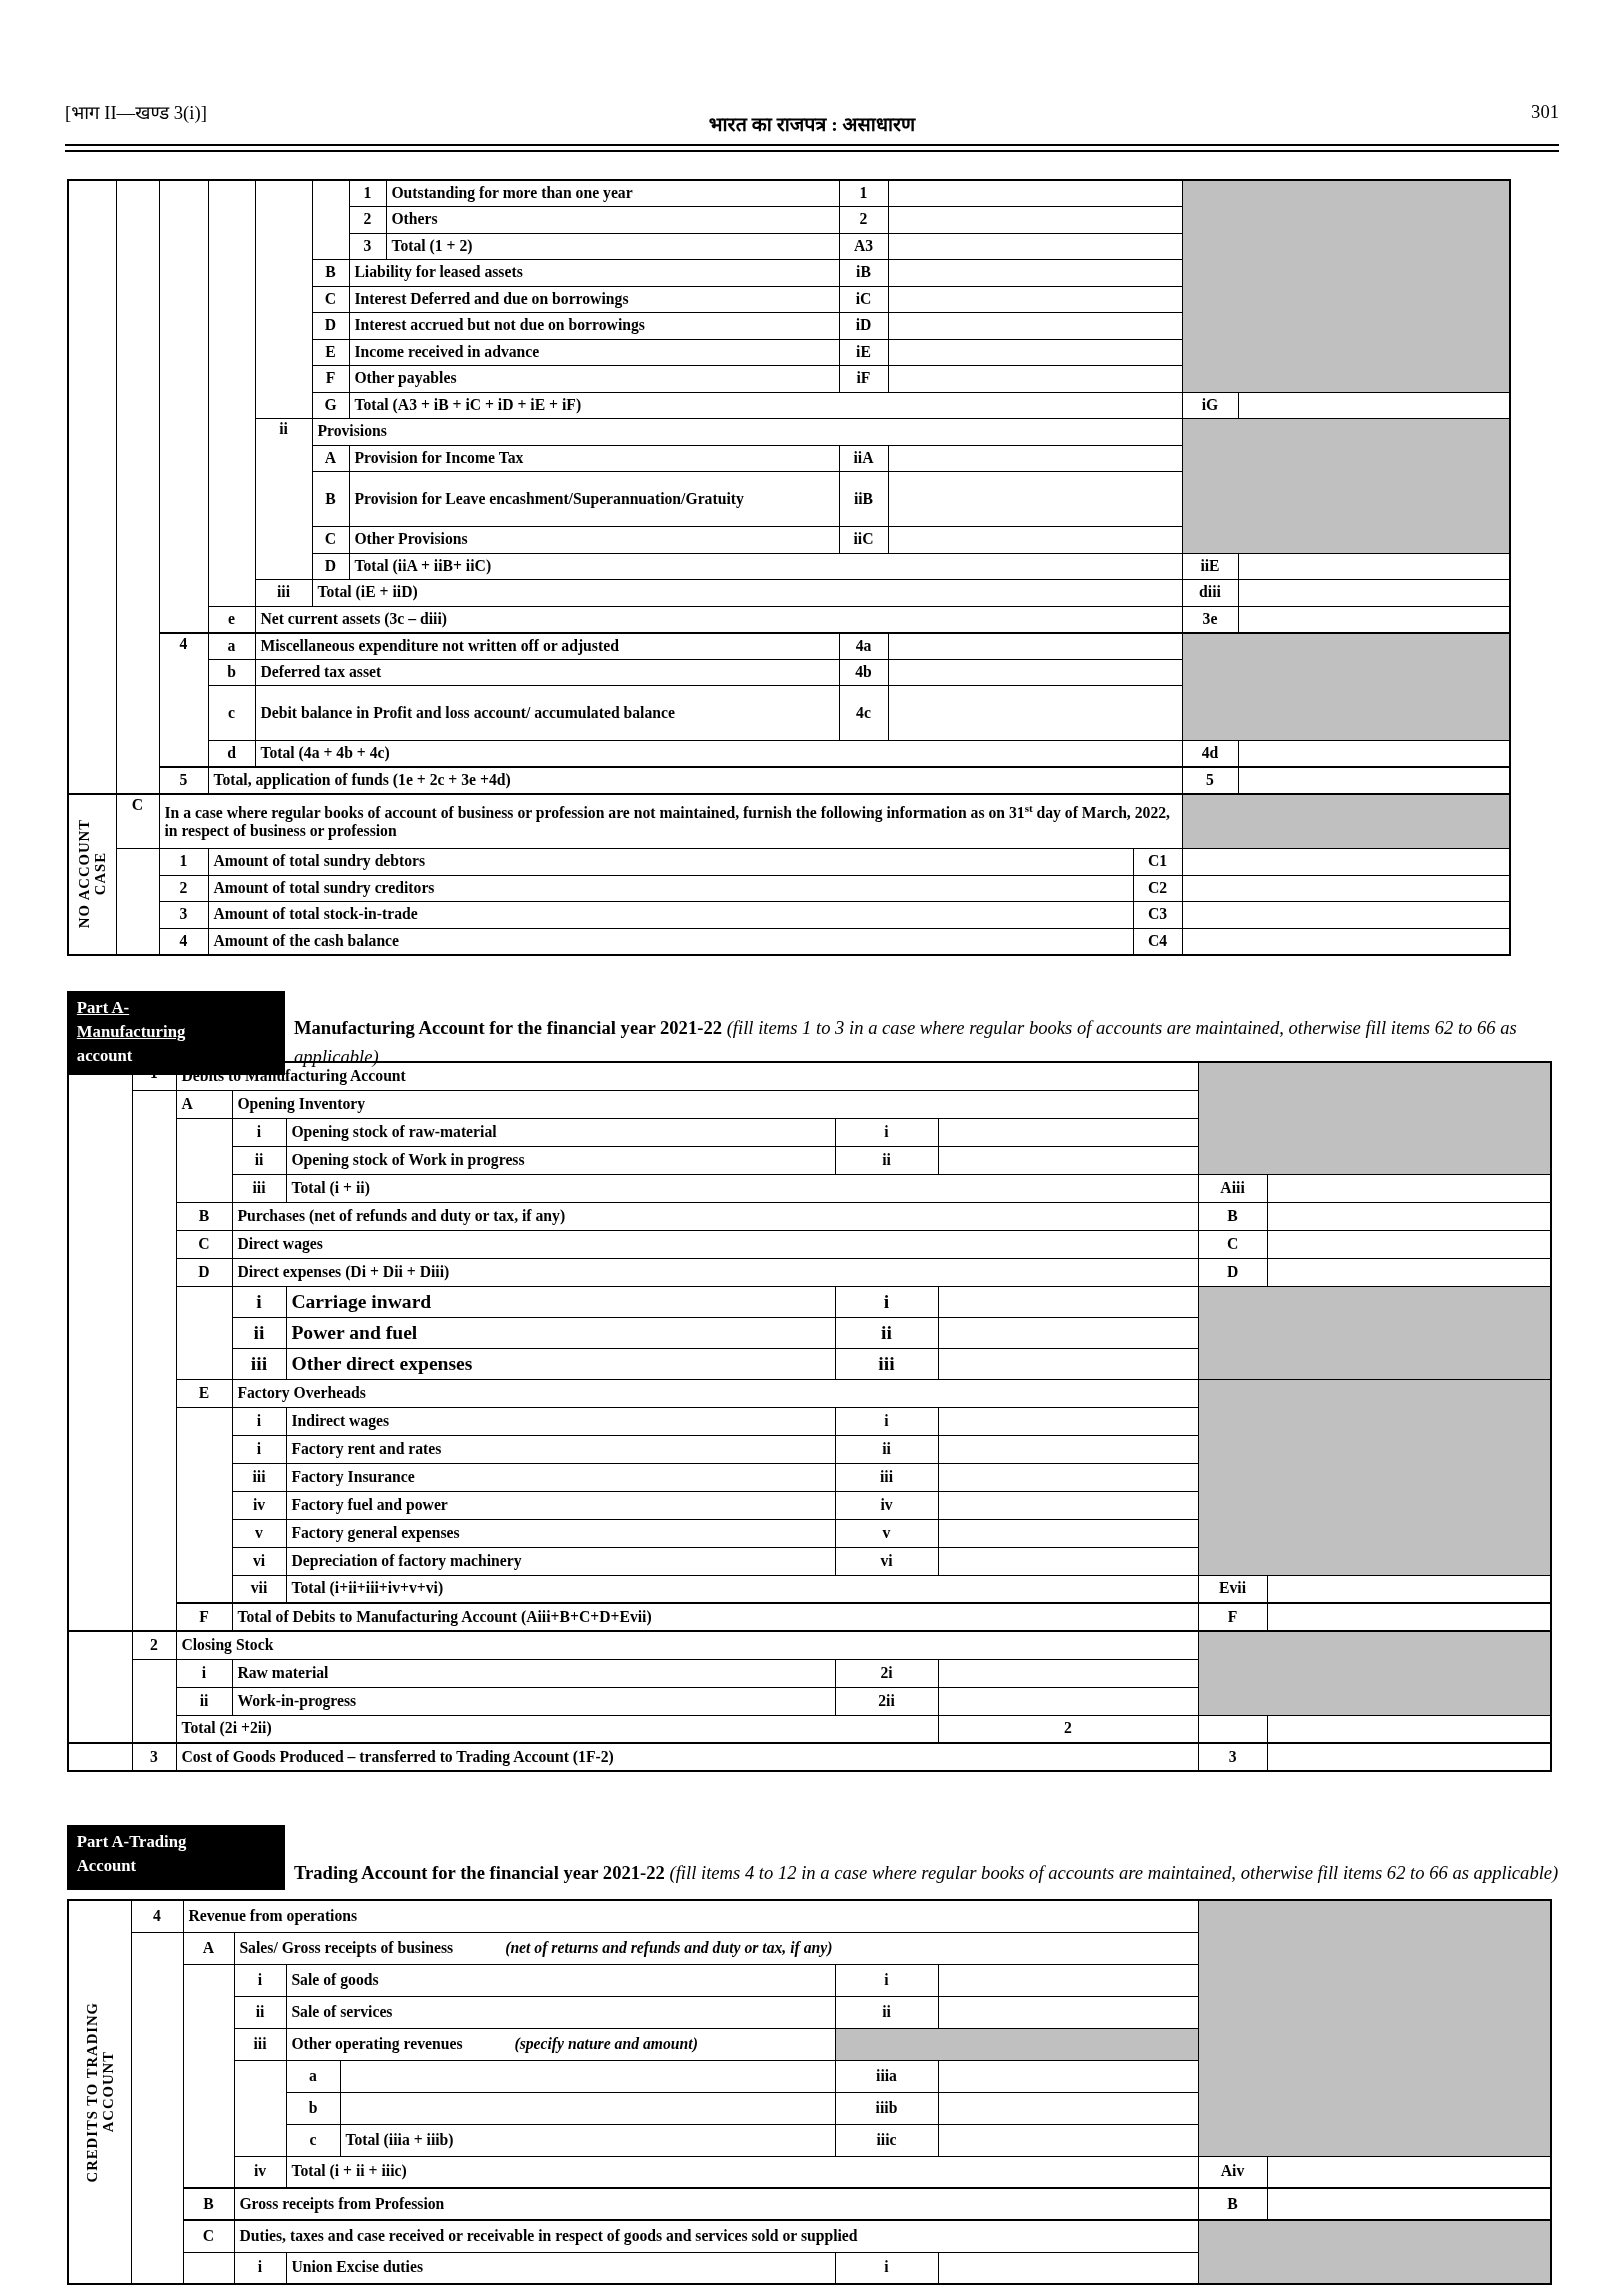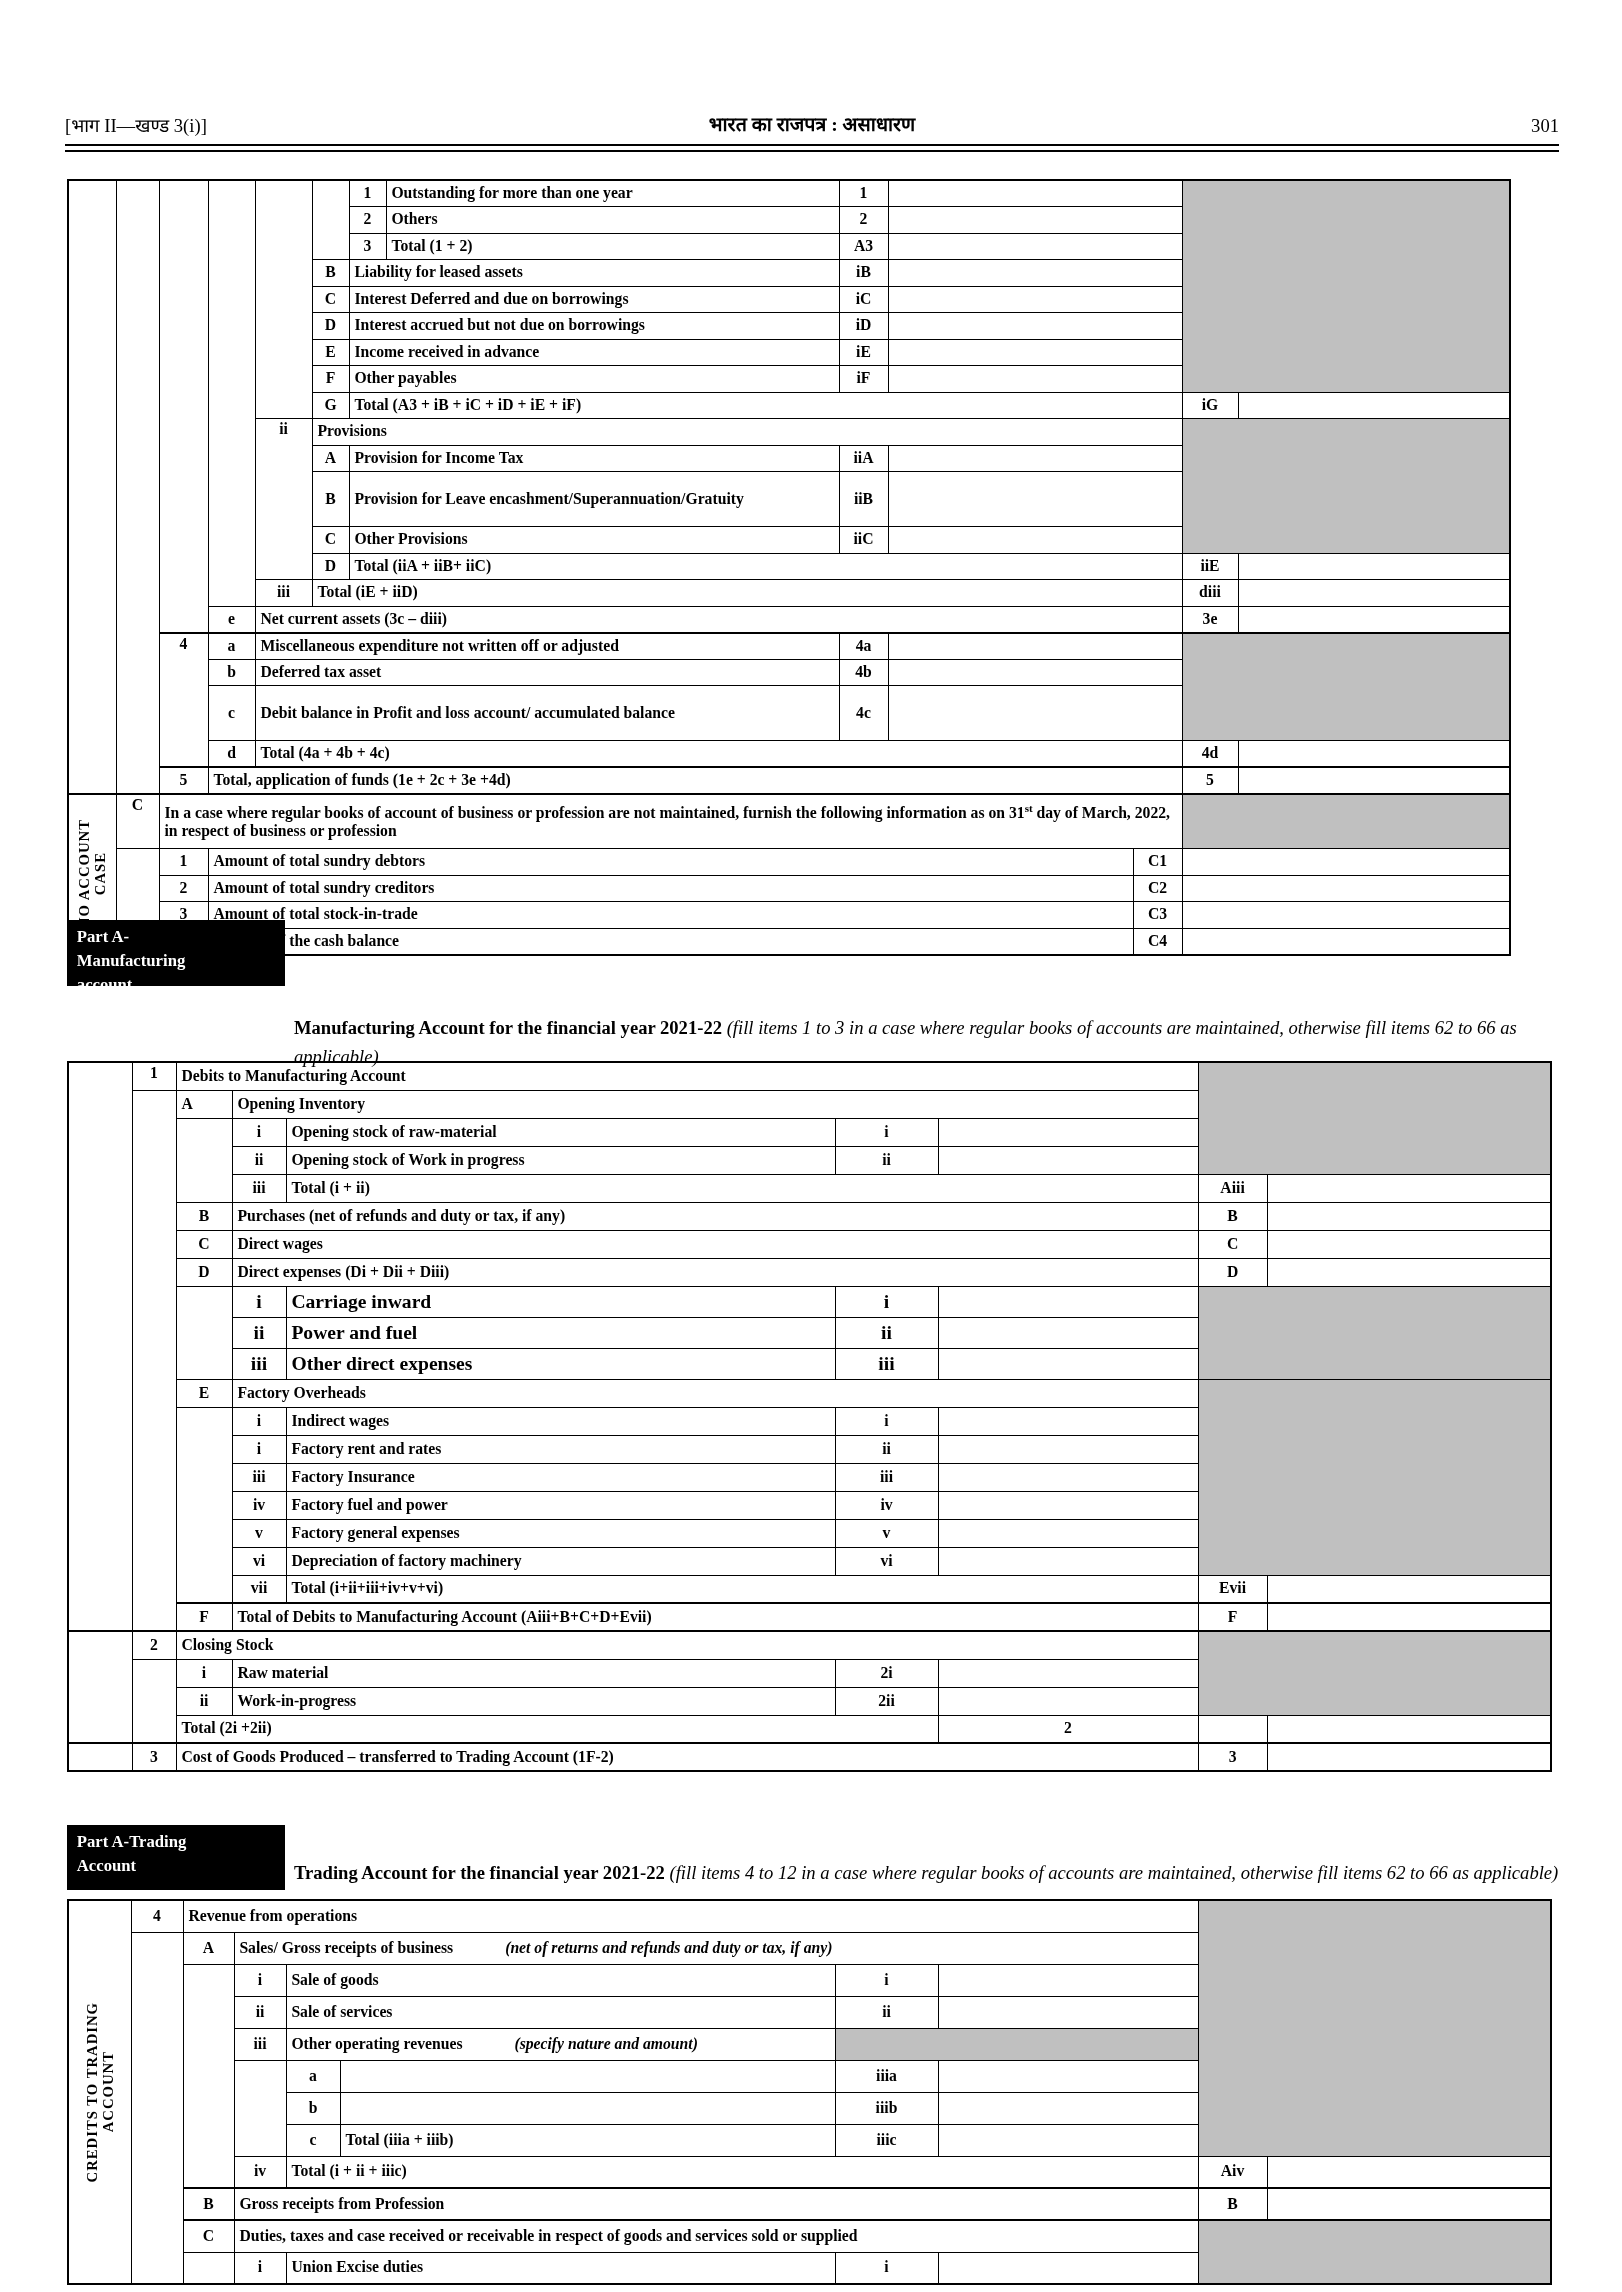--- a/index.html
+++ b/index.html
@@ -1,21 +1,21 @@
 <!DOCTYPE html>
 <html><head>
 <meta charset="utf-8">
 <style>
   html,body{margin:0;padding:0;}
   body{
     width:1622px;height:2293px;background:#ffffff;position:relative;
     font-family:"Liberation Serif", serif;color:#000;overflow:hidden;
   }
   
-  .pagehead{position:absolute;top:86px;left:65px;width:1494px;display:flex;align-items:flex-end;}
+  .pagehead{position:absolute;top:86px;left:65px;width:1494px;display:flex;align-items:center;}
   .ph-left{width:412px;font-size:18.6px;text-align:left;}
   .ph-center{flex:1;text-align:center;font-size:19.6px;font-weight:bold;margin-top:24px;}
   .ph-right{width:412px;text-align:right;font-size:18.6px;}
   .dblrule{position:absolute;top:144px;left:65px;width:1494px;height:3.9px;
     border-top:2px solid #000;border-bottom:2px solid #000;}
   
   table{border-collapse:collapse;table-layout:fixed;}
   td{border:1px solid #000;padding:1px 4.9px;font-weight:bold;font-size:15.7px;line-height:1.18;
      vertical-align:middle;overflow:hidden;}
   .c{text-align:center;padding:1px 2px;}
@@ -237,21 +237,21 @@
   </tr>
   <tr>
     <td class="c">4</td>
     <td colspan="7">Amount of the cash balance</td>
     <td class="c">C4</td>
     <td class="fill" colspan="2"></td>
   </tr>
 </tbody>
   </table>
 
-<div class="blackbox" style="top:920px;width:218px;height:66px;">
+<div class="blackbox" style="top:991px;width:218px;height:84px;text-decoration:underline;">
   <div style="width:147px;">Part A-Manufacturing account</div>
 </div>
 <div class="secTitle" style="top:982px;left:294px;width:1308px;">
   <b>Manufacturing Account for the financial year 2021-22</b>
   <i> </i><i>(fill items 1 to 3 in a case where regular books of accounts are maintained, otherwise fill items 62 to 66 as applicable)</i>
 </div>
 
 <table id="t2">
   <colgroup>
     <col style="width:64px">

